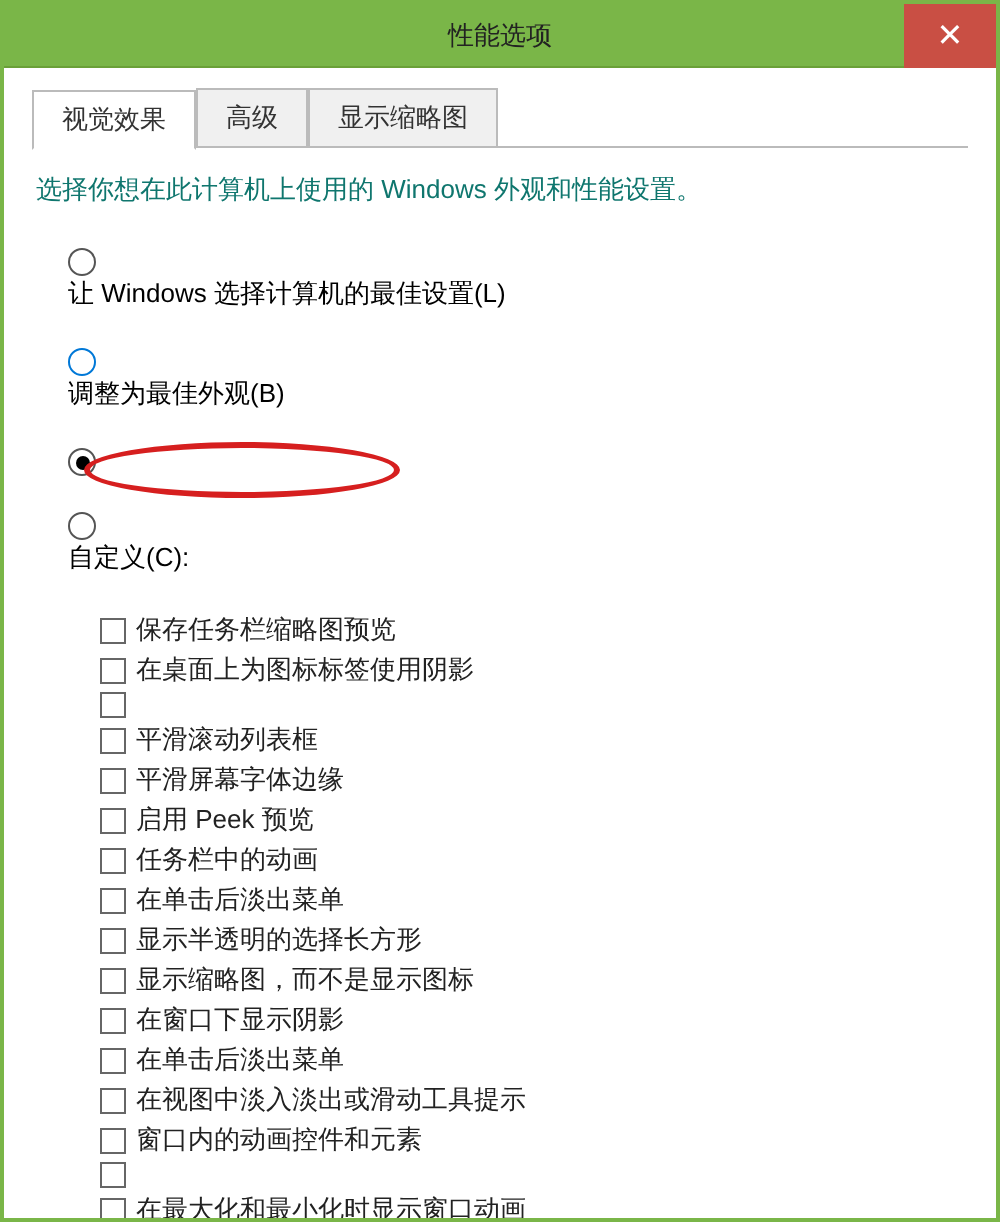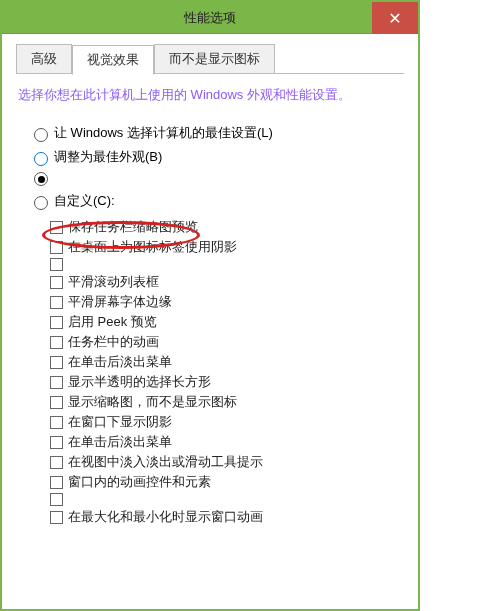--- a/index.html
+++ b/index.html
@@ -6,21 +6,21 @@
   body {
     margin: 0;
     font-family: "Microsoft YaHei", "SimSun", sans-serif;
     font-size: 13px;
     background: #fff;
     width: 500px;
     height: 611px;
     overflow: hidden;
   }
   .window {
-    width: 420px;
+    width: 500px;
     height: 611px;
     border: 2px solid #7ab648;
     background: #fff;
     display: flex;
     flex-direction: column;
   }
   .titlebar {
     height: 32px;
     background: #7ab648;
     display: flex;
@@ -70,32 +70,33 @@
     font-size: 13px;
     color: #333;
   }
   .tab.active {
     background: #fff;
     top: 1px;
     border-bottom: 1px solid #fff;
     margin-bottom: -1px;
   }
   .desc {
-    color: #8b5cf6;
+    color: #0f766e;
     margin: 6px 2px 20px 2px;
     font-size: 13px;
   }
   .radio-group {
     margin: 0 0 8px 18px;
   }
   .radio-row {
     display: flex;
-    align-items: flex-end;
-    margin: 6px 0;
-    cursor: pointer;
+    align-items: flex-start;
+    margin: 18px 0;
+    cursor: pointer;
+    flex-direction: column;
   }
   .radio {
     width: 14px;
     height: 14px;
     border: 1px solid #555;
     border-radius: 50%;
     margin-right: 6px;
     display: inline-flex;
     align-items: center;
     justify-content: center;
@@ -148,23 +149,23 @@
 <div class="window">
   <div class="titlebar">
     <div class="titlebar-title">性能选项</div>
     <div class="close-btn">
       <span>✕</span>
     </div>
   </div>
 
   <div class="content" style="position:relative;">
     <div class="tabs">
+      <div class="tab active"><span>视觉效果</span></div>
       <div class="tab"><span>高级</span></div>
-      <div class="tab active"><span>视觉效果</span></div>
-      <div class="tab"><span>而不是显示图标</span></div>
+      <div class="tab"><span>显示缩略图</span></div>
     </div>
 
     <div class="desc">选择你想在此计算机上使用的 Windows 外观和性能设置。</div>
 
     <div class="radio-group">
       <div class="radio-row">
         <span class="radio"></span>
         <span>让 Windows 选择计算机的最佳设置(L)</span>
       </div>
       <div class="radio-row">

